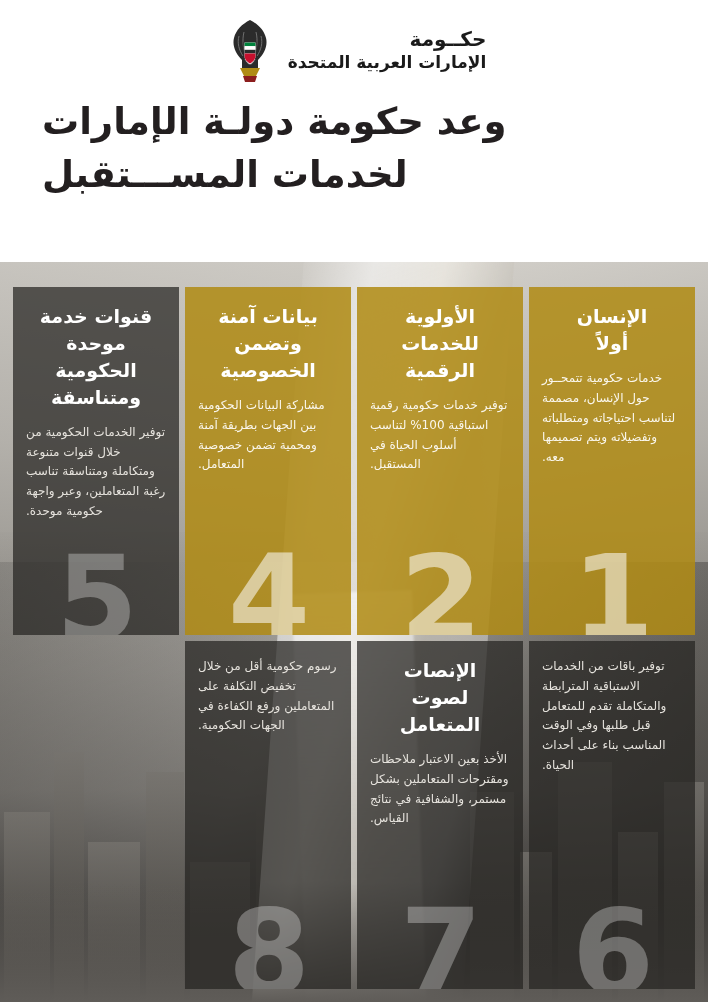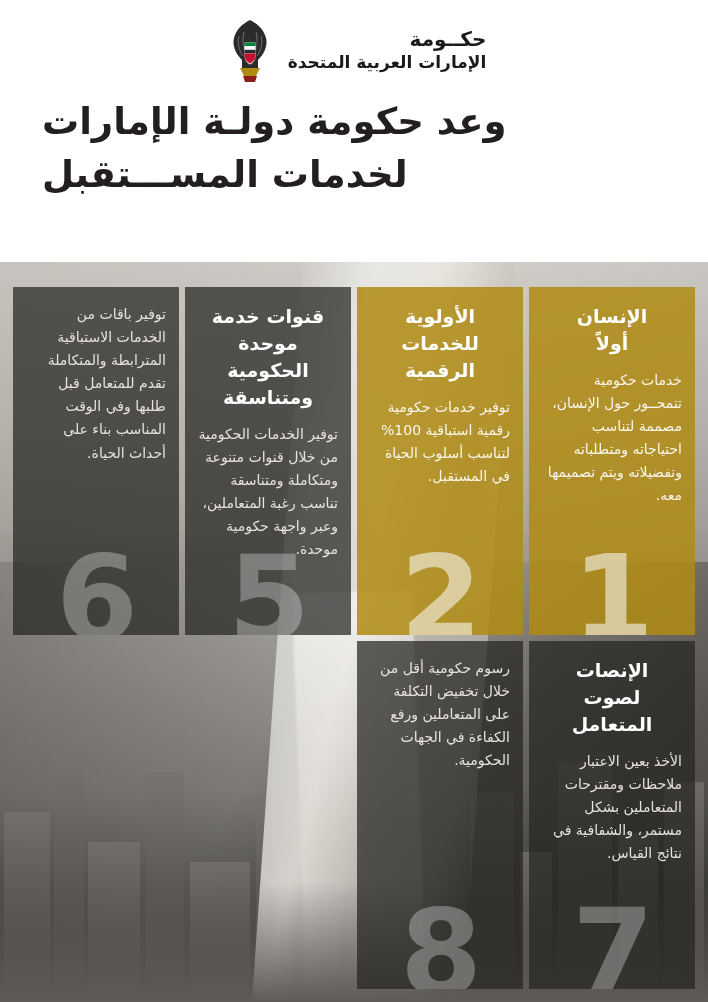--- a/index.html
+++ b/index.html
@@ -166,23 +166,23 @@
   .cell-title {
     color: #ffffff;
     font-weight: bold;
     font-size: 19px;
     line-height: 1.42;
     text-align: center;
     margin: 0 0 12px 0;
   }
   .cell-desc {
     color: #ffffff;
-    font-size: 14px;
+    font-size: 12px;
     line-height: 1.65;
-    text-align: right;
+    text-align: left;
     margin: 0;
     opacity: .96;
   }
   .cell.gold .cell-desc { color: #fdfbf4; }
   .cell.dark .cell-desc { color: #ece9e3; }
   .cell-num {
     position: absolute;
     bottom: -22px;
     left: 0; right: 0;
     text-align: center;
@@ -277,20 +277,32 @@
           <div>الأولوية</div>
           <div>للخدمات</div>
           <div>الرقمية</div>
         </div>
         <p class="cell-desc">توفير خدمات حكومية رقمية استباقية 100% لتناسب أسلوب الحياة في المستقبل.</p>
         <div class="cell-num">2</div>
       </div>
     </div>
 
 
+    <div class="cell gold">
+      <div class="tint"></div>
+      <div class="cell-inner">
+        <div class="cell-title">
+          <div>بيانات آمنة</div>
+          <div>وتضمن</div>
+          <div>الخصوصية</div>
+        </div>
+        <p class="cell-desc">مشاركة البيانات الحكومية بين الجهات بطريقة آمنة ومحمية تضمن خصوصية المتعامل.</p>
+        <div class="cell-num">4</div>
+      </div>
+    </div>
 
     <div class="cell dark">
       <div class="tint"></div>
       <div class="cell-inner">
         <div class="cell-title">
           <div>قنوات خدمة</div>
           <div>موحدة</div>
           <div>الحكومية</div>
           <div>ومتناسقة</div>
         </div>

